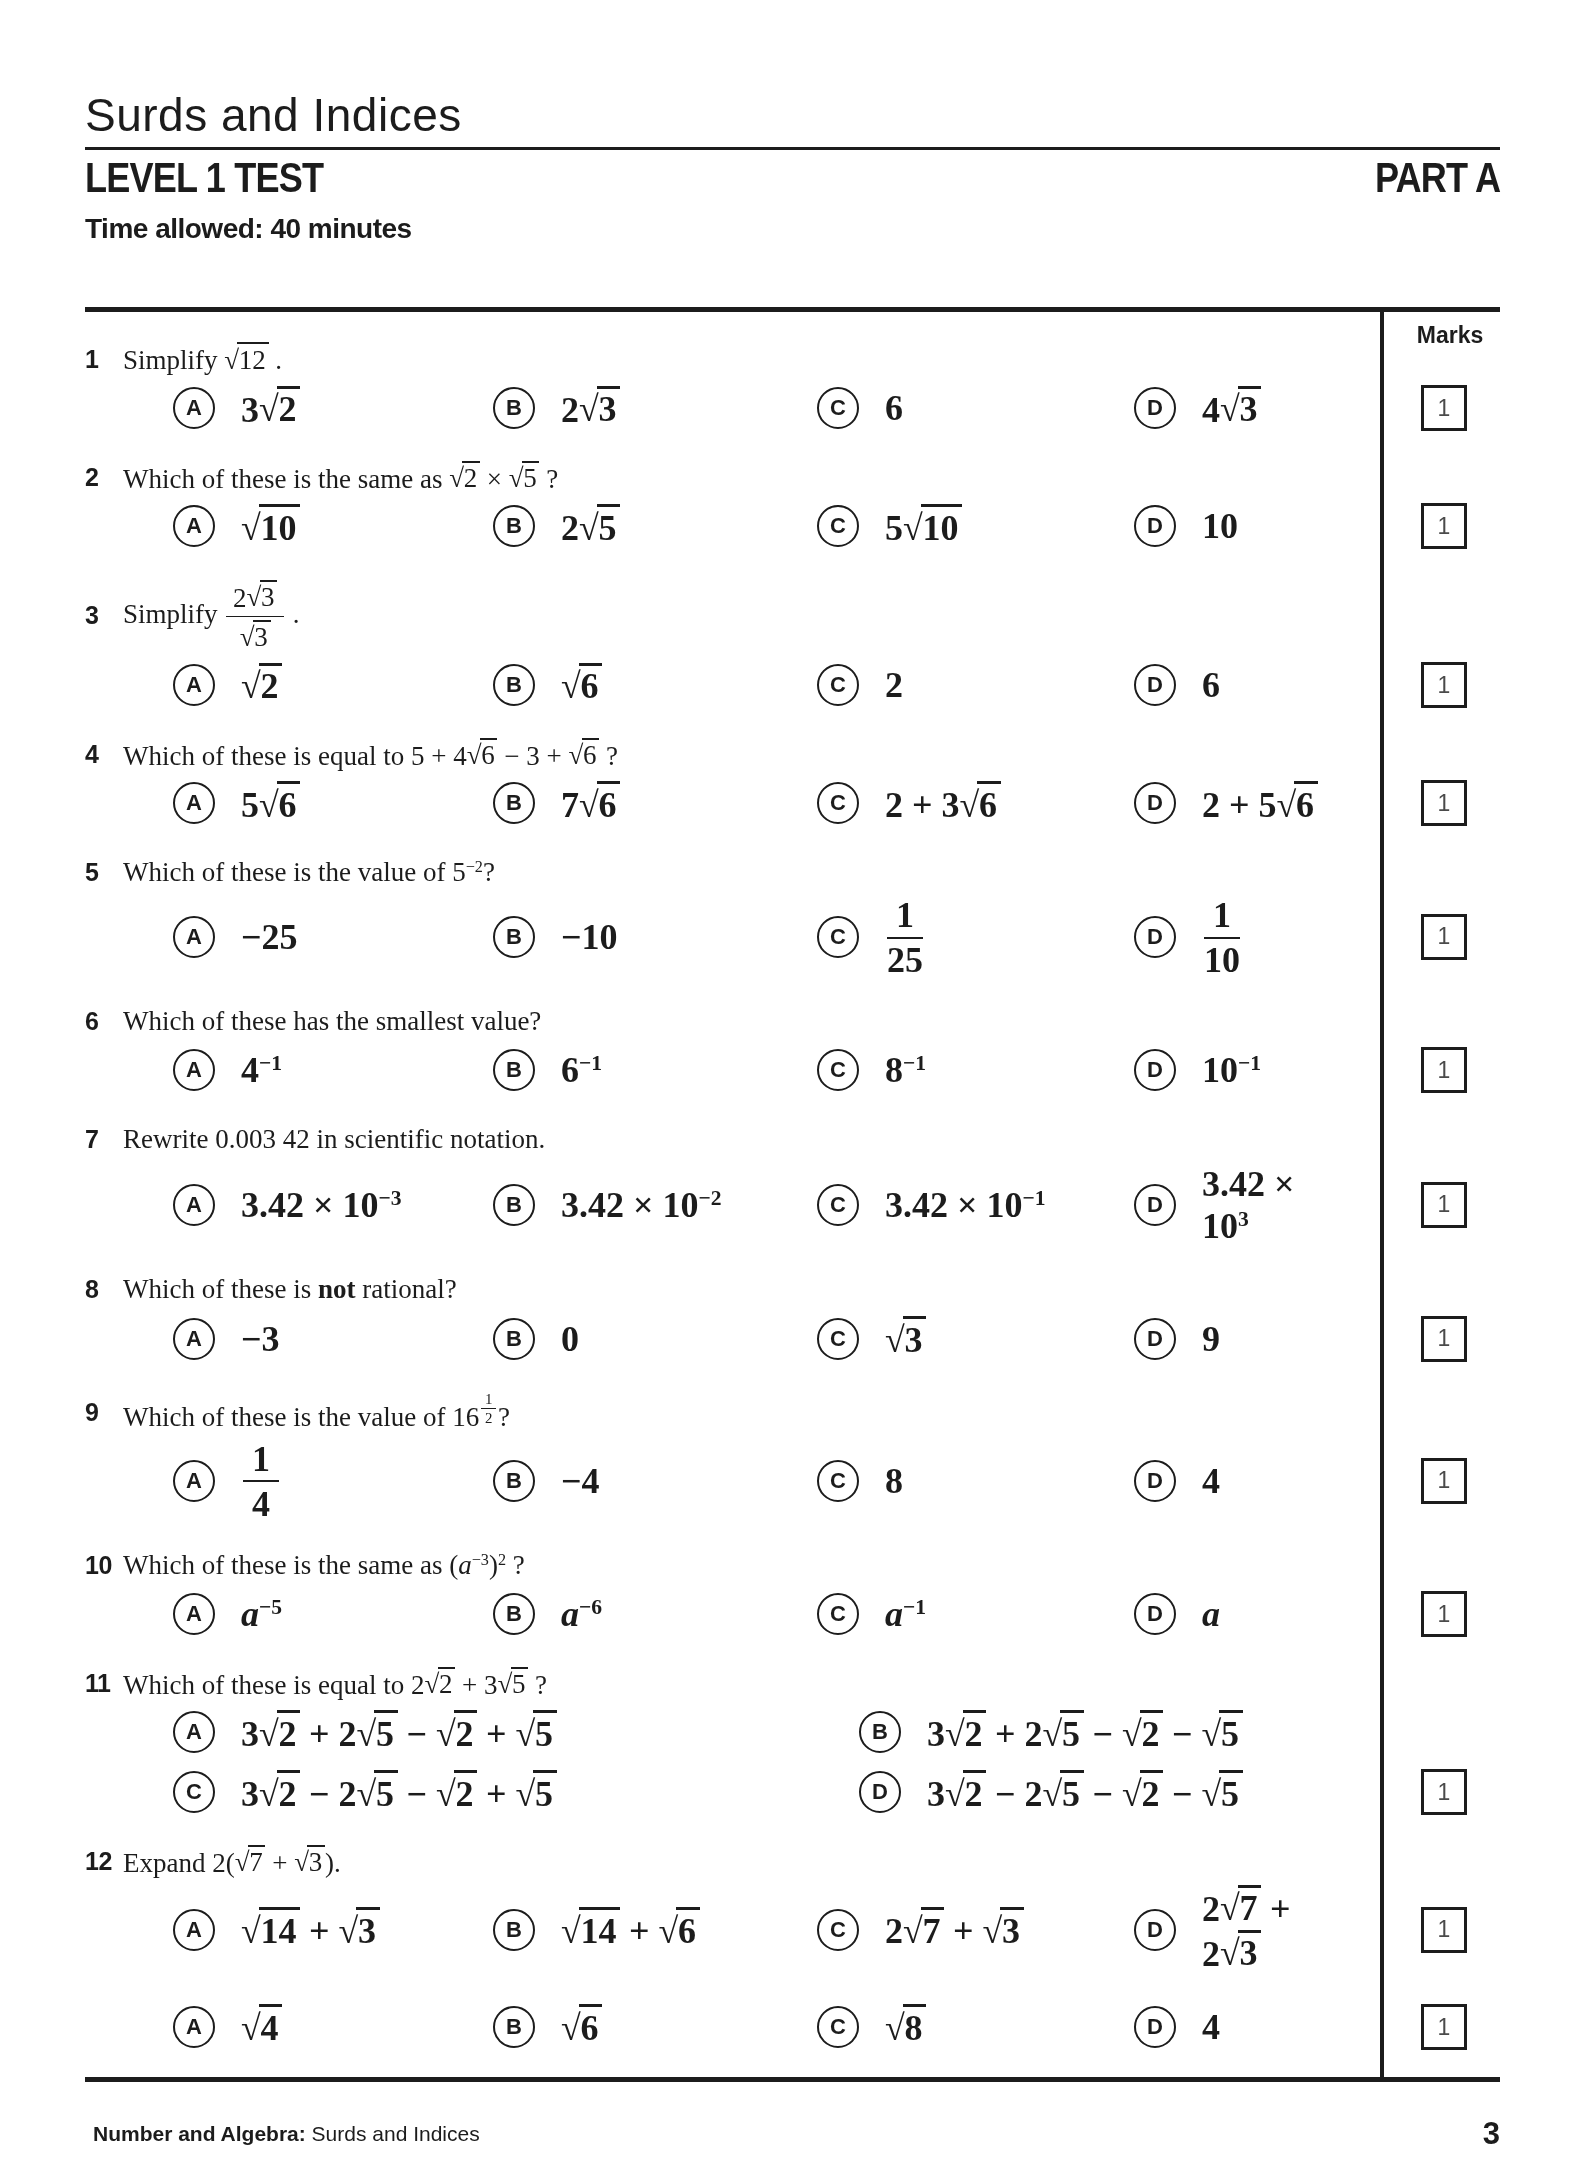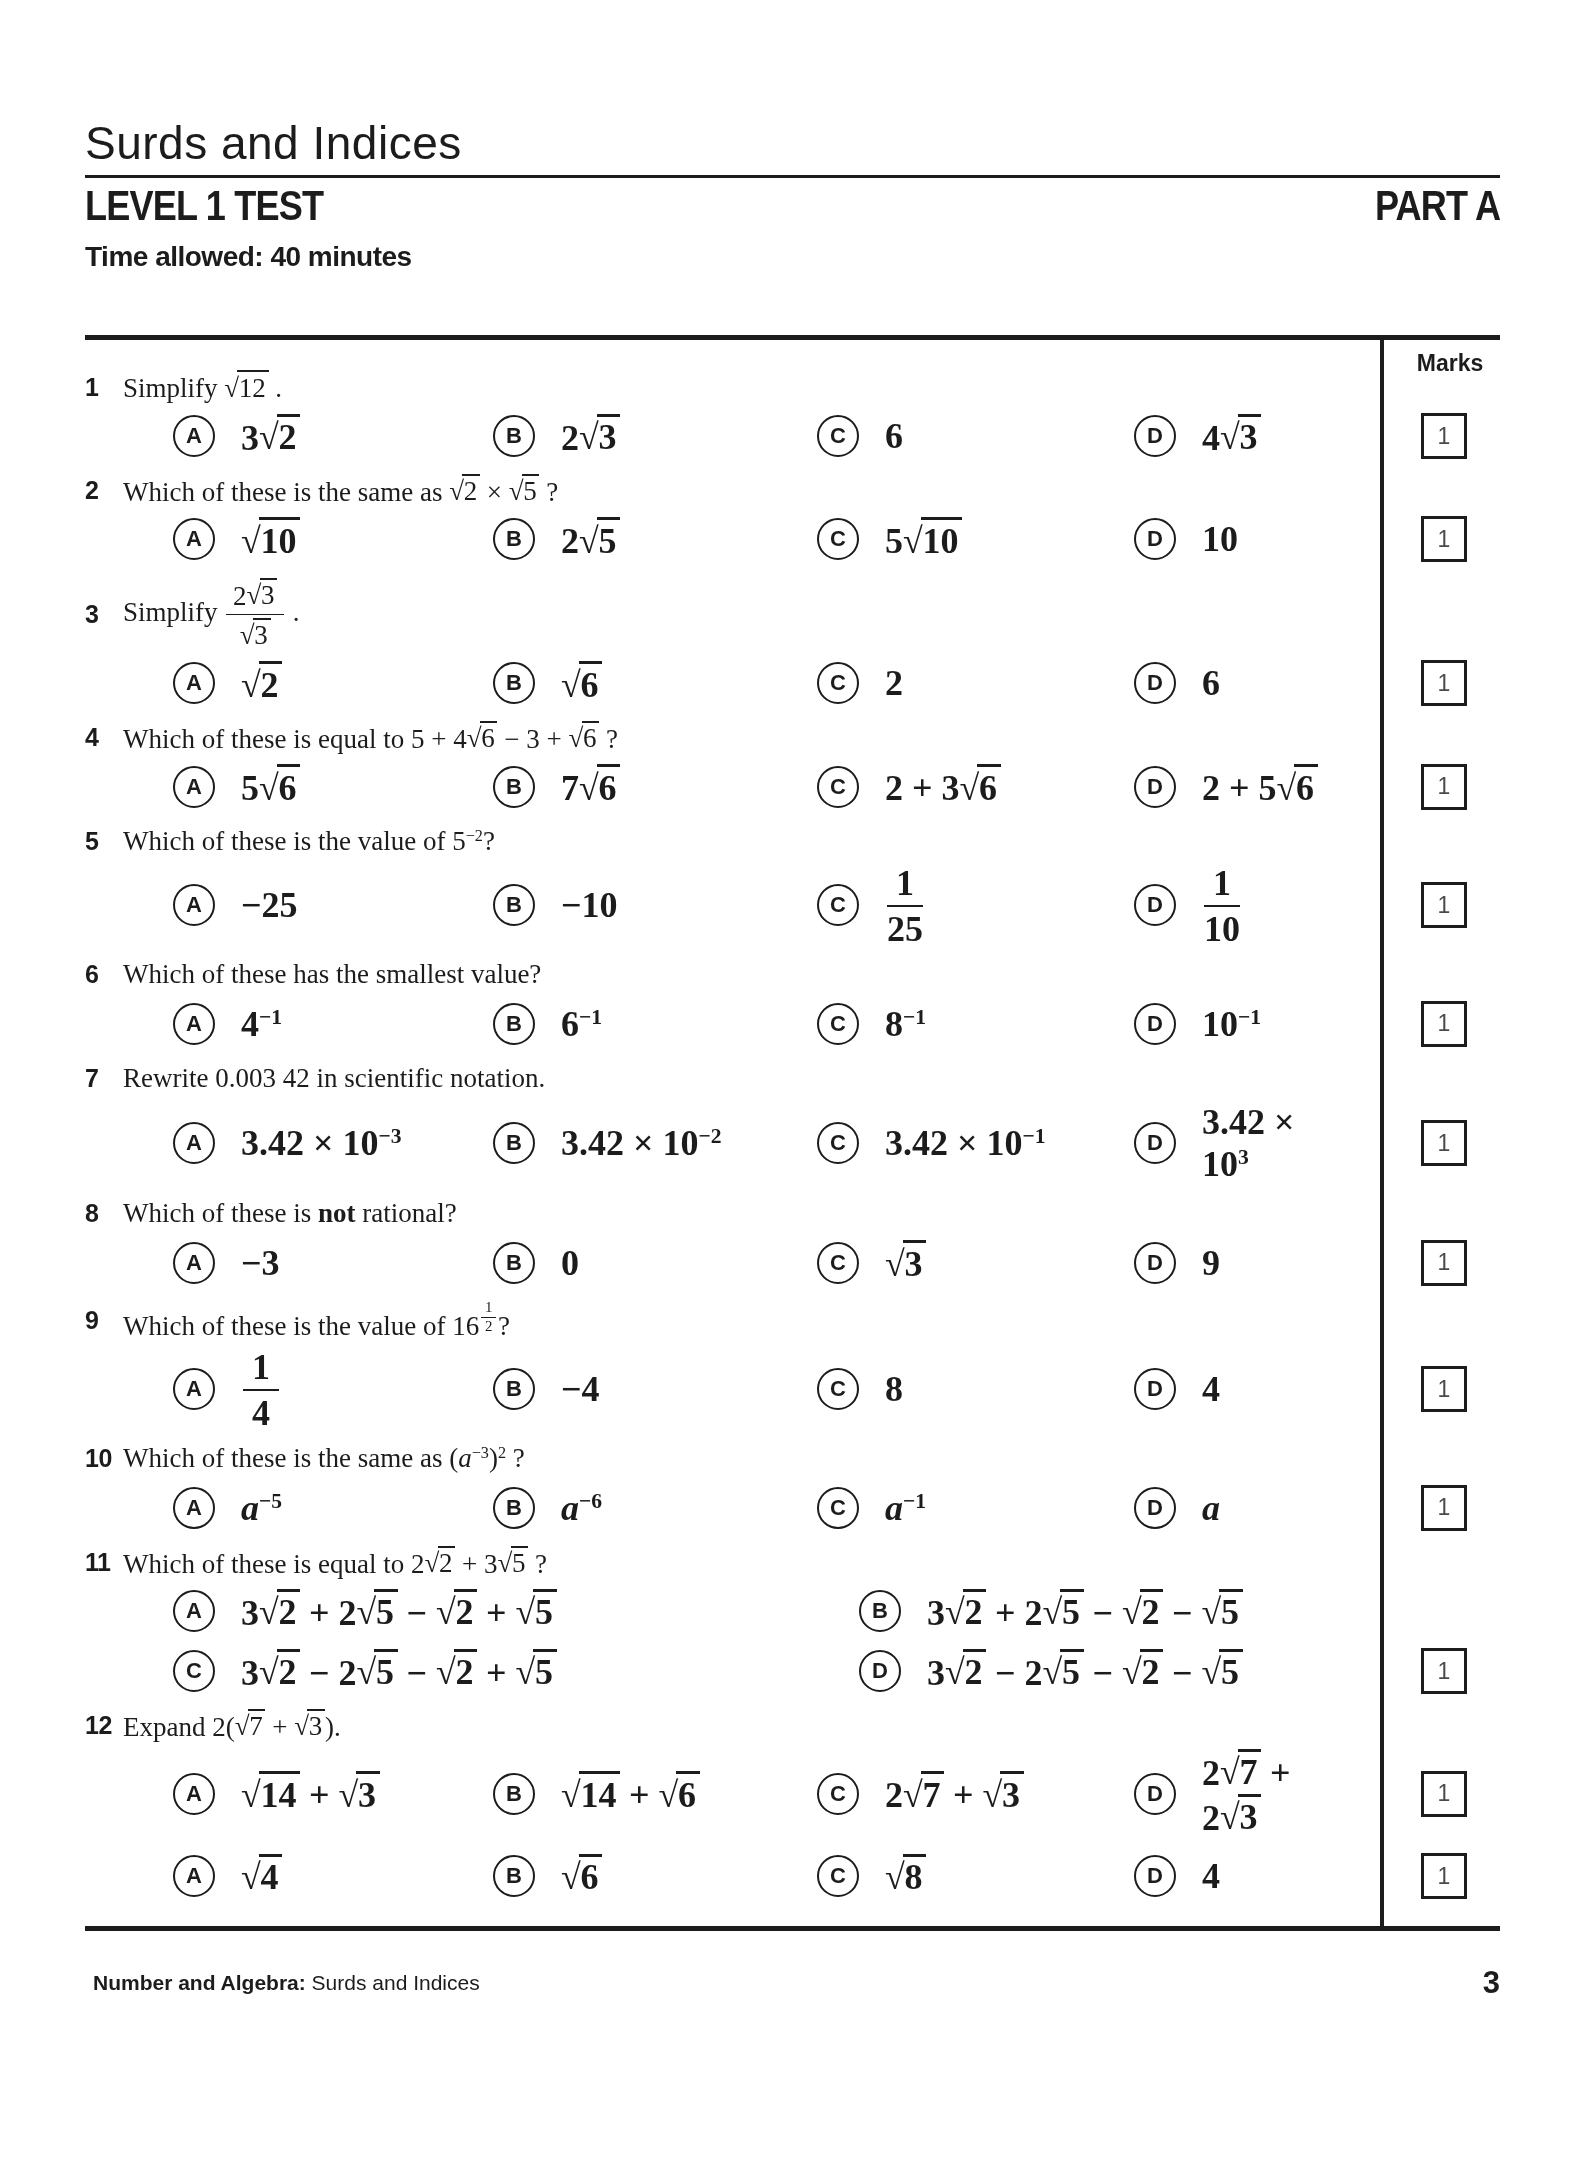--- a/index.html
+++ b/index.html
@@ -1,20 +1,20 @@
 <!DOCTYPE html>
 <html><head>
 <meta charset="utf-8">
 <style>
   * { margin:0; padding:0; box-sizing:border-box; }
   html,body { background:#e8e8e8; }
   .page {
     position:relative; width:1584px; height:2166px; margin:0 auto;
     background:#ffffff; color:#1c1c1c;
-    padding:120px 84px 0 85px; overflow:hidden;
+    padding:92px 84px 0 85px; overflow:hidden;
     font-family:"Liberation Serif", serif;
   }
   
   .chapter-title {
     font-family:"Liberation Sans", sans-serif; font-weight:400;
     font-size:46px; line-height:1.0; letter-spacing:0.5px; color:#1c1c1c;
   }
   .title-rule { height:3px; background:#1c1c1c; margin-top:9px; }
   .level-row {
     display:flex; justify-content:space-between; 
@@ -22,21 +22,21 @@
     font-weight:bold; font-size:43px; line-height:1.05; letter-spacing:-1px;
   }
   .cond-l { display:inline-block; transform:scaleX(0.84); transform-origin:left center; }
   .cond-r { display:inline-block; transform:scaleX(0.84); transform-origin:right center; }
   .time-allowed {
     margin-top:13px; font-family:"Liberation Sans", sans-serif;
     font-weight:bold; font-size:28px; letter-spacing:-0.5px;
   }
   
   .test-area {
-    position:relative; margin-top:62px; height:1596px;
+    position:relative; margin-top:62px; height:1775px;
     border-top:5px solid #1c1c1c; border-bottom:5px solid #1c1c1c;
   }
   .marks-divider { position:absolute; top:0; bottom:0; left:1295px; width:4px; background:#1c1c1c; }
   .marks-header {
     position:absolute; top:10px; left:1313px; width:104px; text-align:center;
     font-family:"Liberation Sans", sans-serif; font-weight:bold; font-size:23px;
   }
   .questions {
     height:100%; display:flex; flex-direction:column;
     justify-content:space-between; padding:30px 0 24px;

